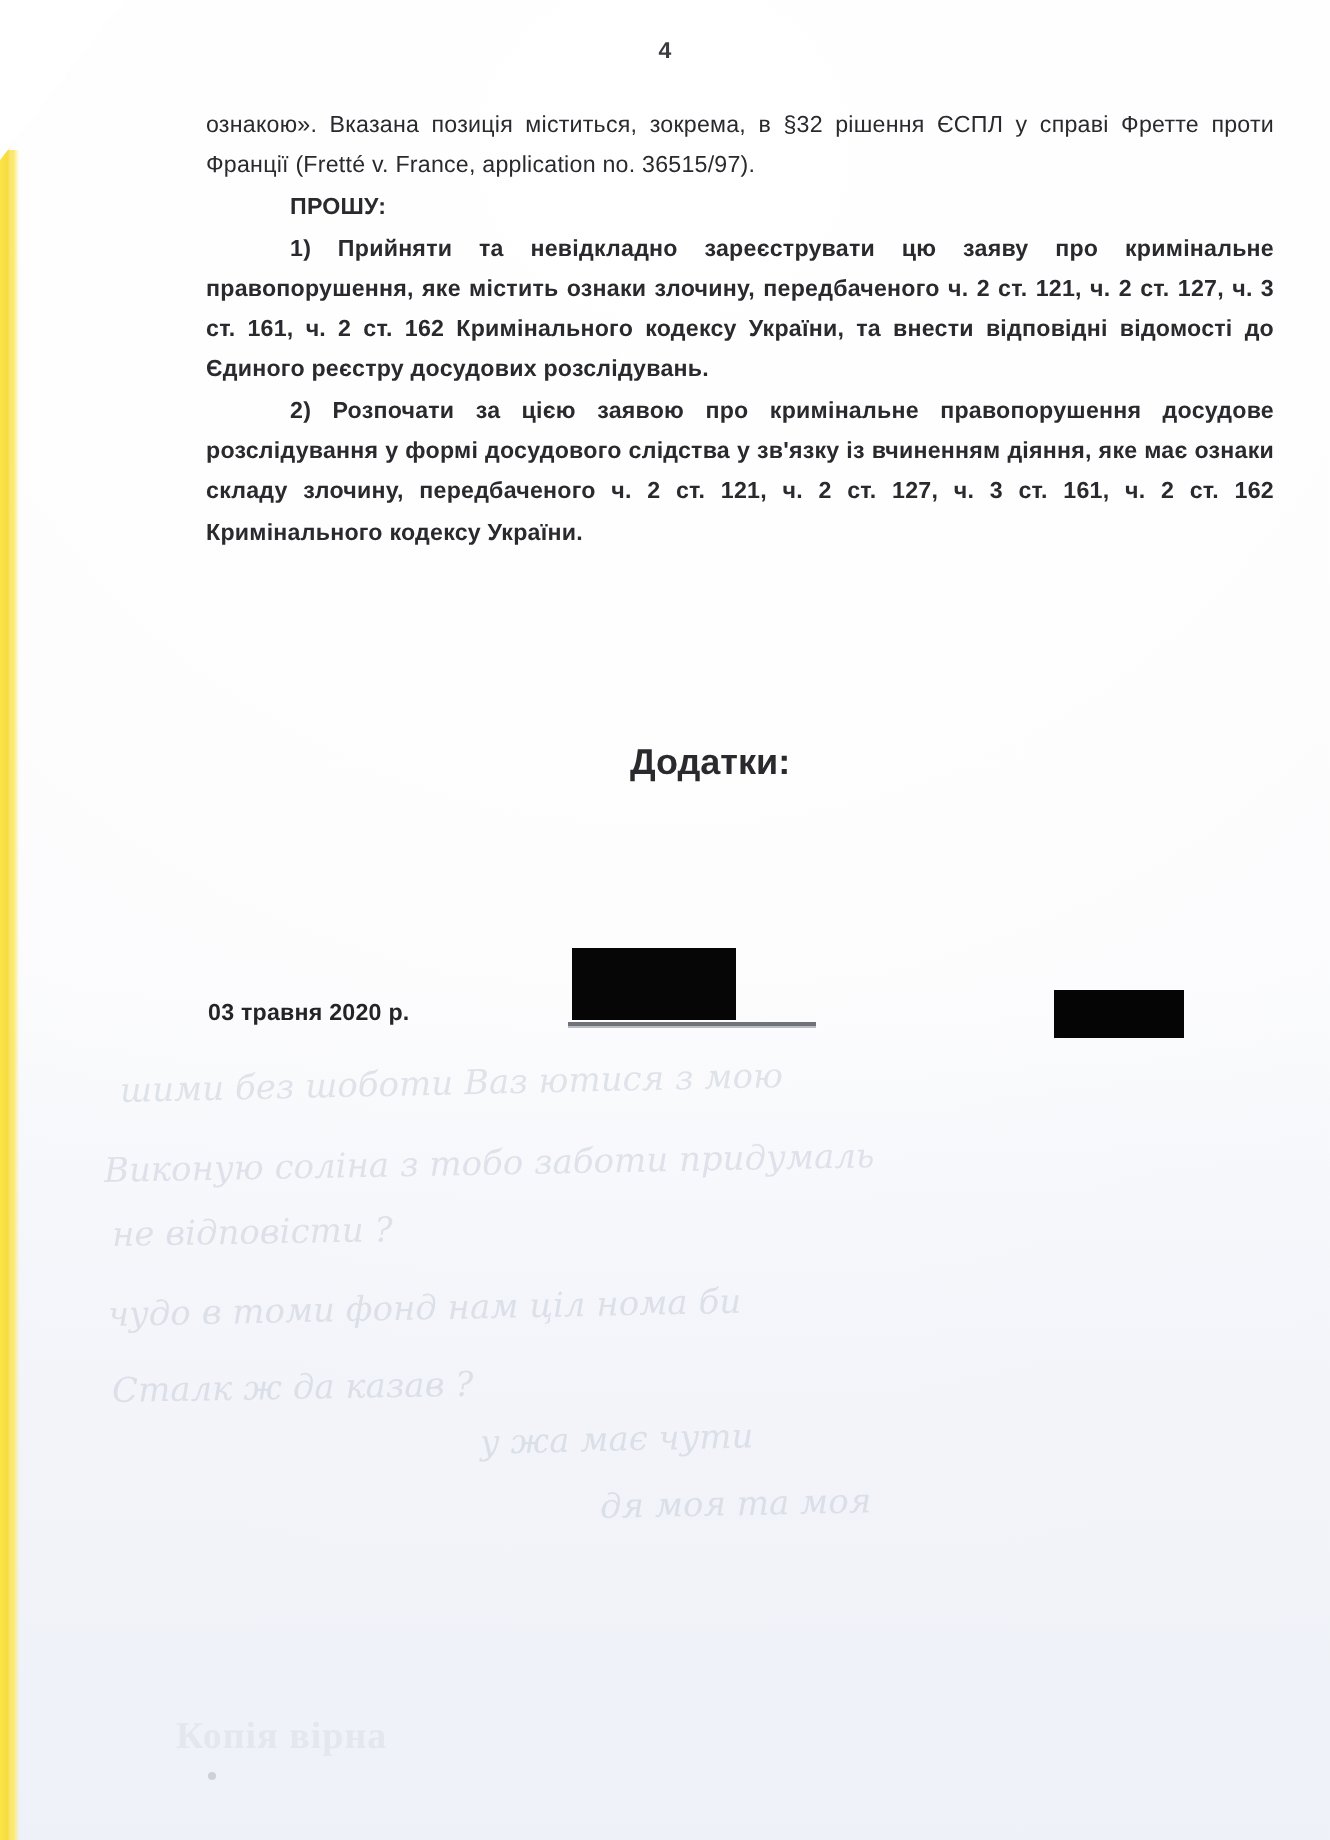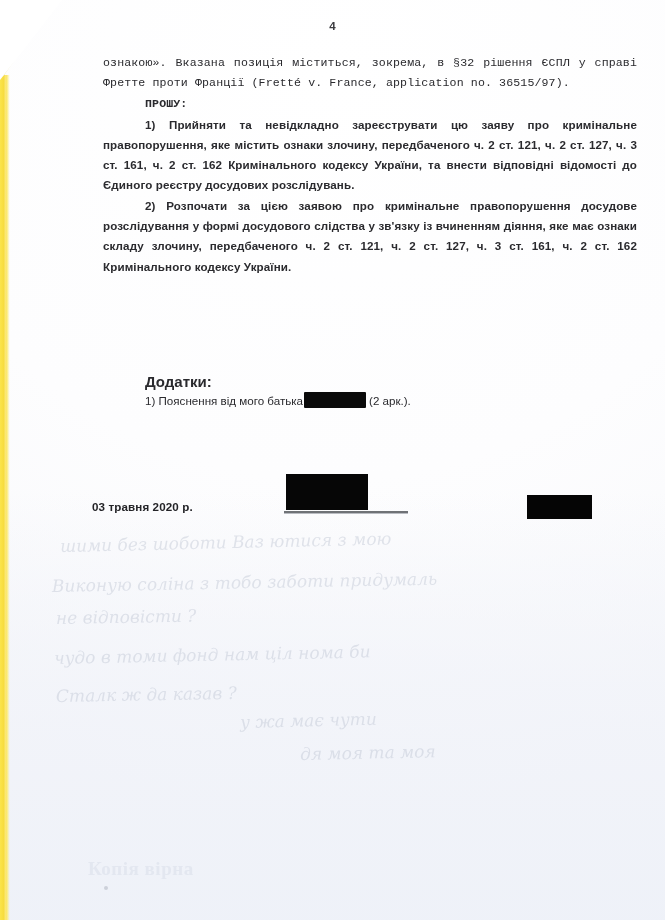--- a/index.html
+++ b/index.html
@@ -96,45 +96,45 @@
 
   .body p {
     margin: 0 0 0.5px 0;
     font-size: 11.6px;
     line-height: 20.2px;
     text-align: justify;
     text-justify: inter-word;
     color: #2a2a2e;
     letter-spacing: .01em;
   }
-  .body p.plain { text-align: justify; font-family: Liberation Mono, monospace; }
+  .body p.plain { text-align: justify; }
   .indent { text-indent: 42px; }
   .bold { font-weight: 700; }
 
   .proshu {
     font-weight: 700;
     text-indent: 42px;
     font-size: 11.6px;
     line-height: 20.2px;
     margin: 0;
-    font-family: Liberation Mono, monospace;
   }
 
   
   .additions {
     position: absolute;
     left: 145px;
     top: 372px;
     width: 420px;
   }
   .additions-title {
-    font-size: 15px;
+    font-size: 18px;
     font-weight: 700;
     line-height: 19px;
     color: #2a2a2e;
+    text-align: center;
   }
   .additions-item {
     font-size: 11.6px;
     line-height: 19px;
     color: #2a2a2e;
     white-space: nowrap;
   }
 
   .redact {
     display: inline-block;
@@ -161,21 +161,21 @@
     line-height: 20.2px;
     text-align: justify;
     color: #2a2a2e;
     text-indent: 42px;
   }
   .acknow p.cont { text-indent: 0; }
 
   
   .date-line {
     position: absolute;
-    left: 92px;
+    left: 104px;
     top: 500px;
     font-size: 11.6px;
     font-weight: 700;
     color: #242428;
     letter-spacing: .01em;
   }
   .sign-redact {
     position: absolute;
     left: 286px;
     top: 474px;
@@ -273,23 +273,20 @@
 
   <div class="body">
     <p class="plain">ознакою». Вказана позиція міститься, зокрема, в §32 рішення ЄСПЛ у справі Фретте проти Франції (Fretté v. France, application no. 36515/97).</p>
     <p class="proshu">ПРОШУ:</p>
     <p class="indent bold">1) Прийняти та невідкладно зареєструвати цю заяву про кримінальне правопорушення, яке містить ознаки злочину, передбаченого ч. 2 ст. 121, ч. 2 ст. 127, ч. 3 ст. 161, ч. 2 ст. 162 Кримінального кодексу України, та внести відповідні відомості до Єдиного реєстру досудових розслідувань.</p>
     <p class="indent bold">2) Розпочати за цією заявою про кримінальне правопорушення досудове розслідування у формі досудового слідства у зв'язку із вчиненням діяння, яке має ознаки складу злочину, передбаченого ч. 2 ст. 121, ч. 2 ст. 127, ч. 3 ст. 161, ч. 2 ст. 162 Кримінального кодексу України.</p>
   </div>
 
   <div class="additions">
     <div class="additions-title">Додатки:</div>
-    <div class="additions-item">
-      <span>1) Пояснення від мого батька</span><span class="redact redact-inline"></span><span>(2 арк.).</span>
-    </div>
   </div>
 
 
   <div class="date-line">03 травня  2020 р.</div>
   <div class="sign-redact"></div>
   <div class="sign-rule"></div>
   <div class="sign-rule-thin"></div>
   <div class="name-redact"></div>
 
   <div class="ghost-stamp">Копія вірна</div>

